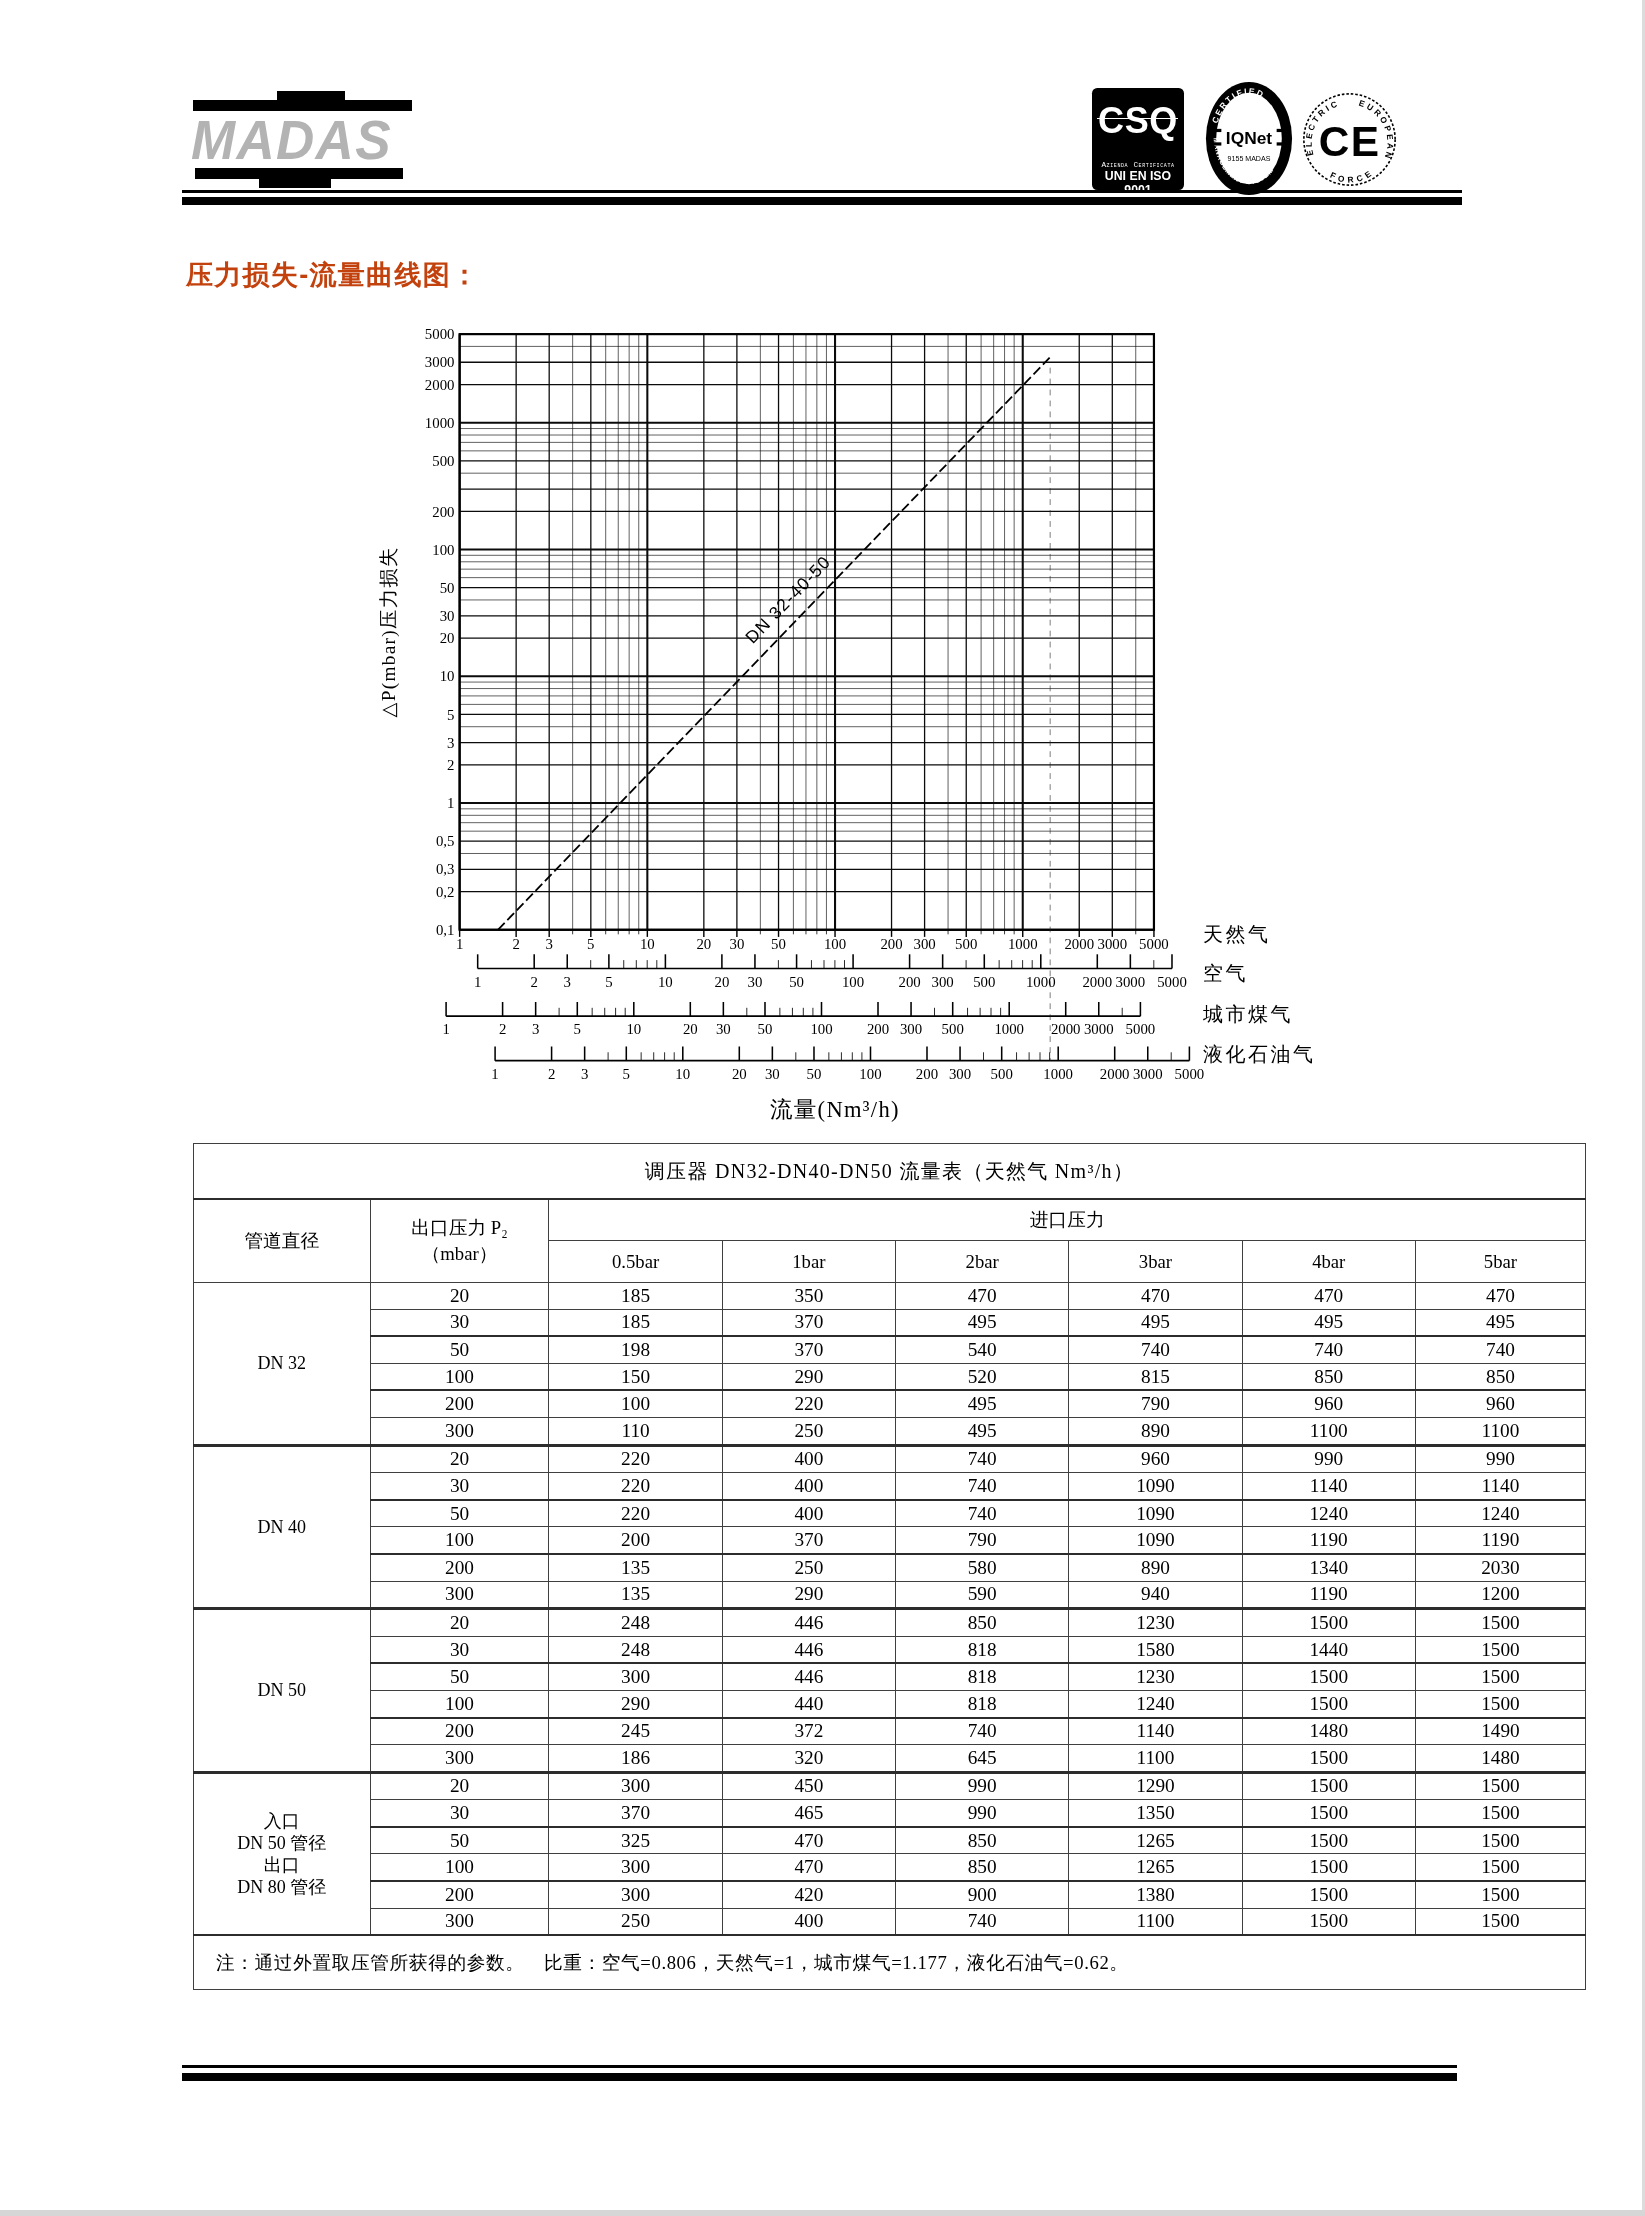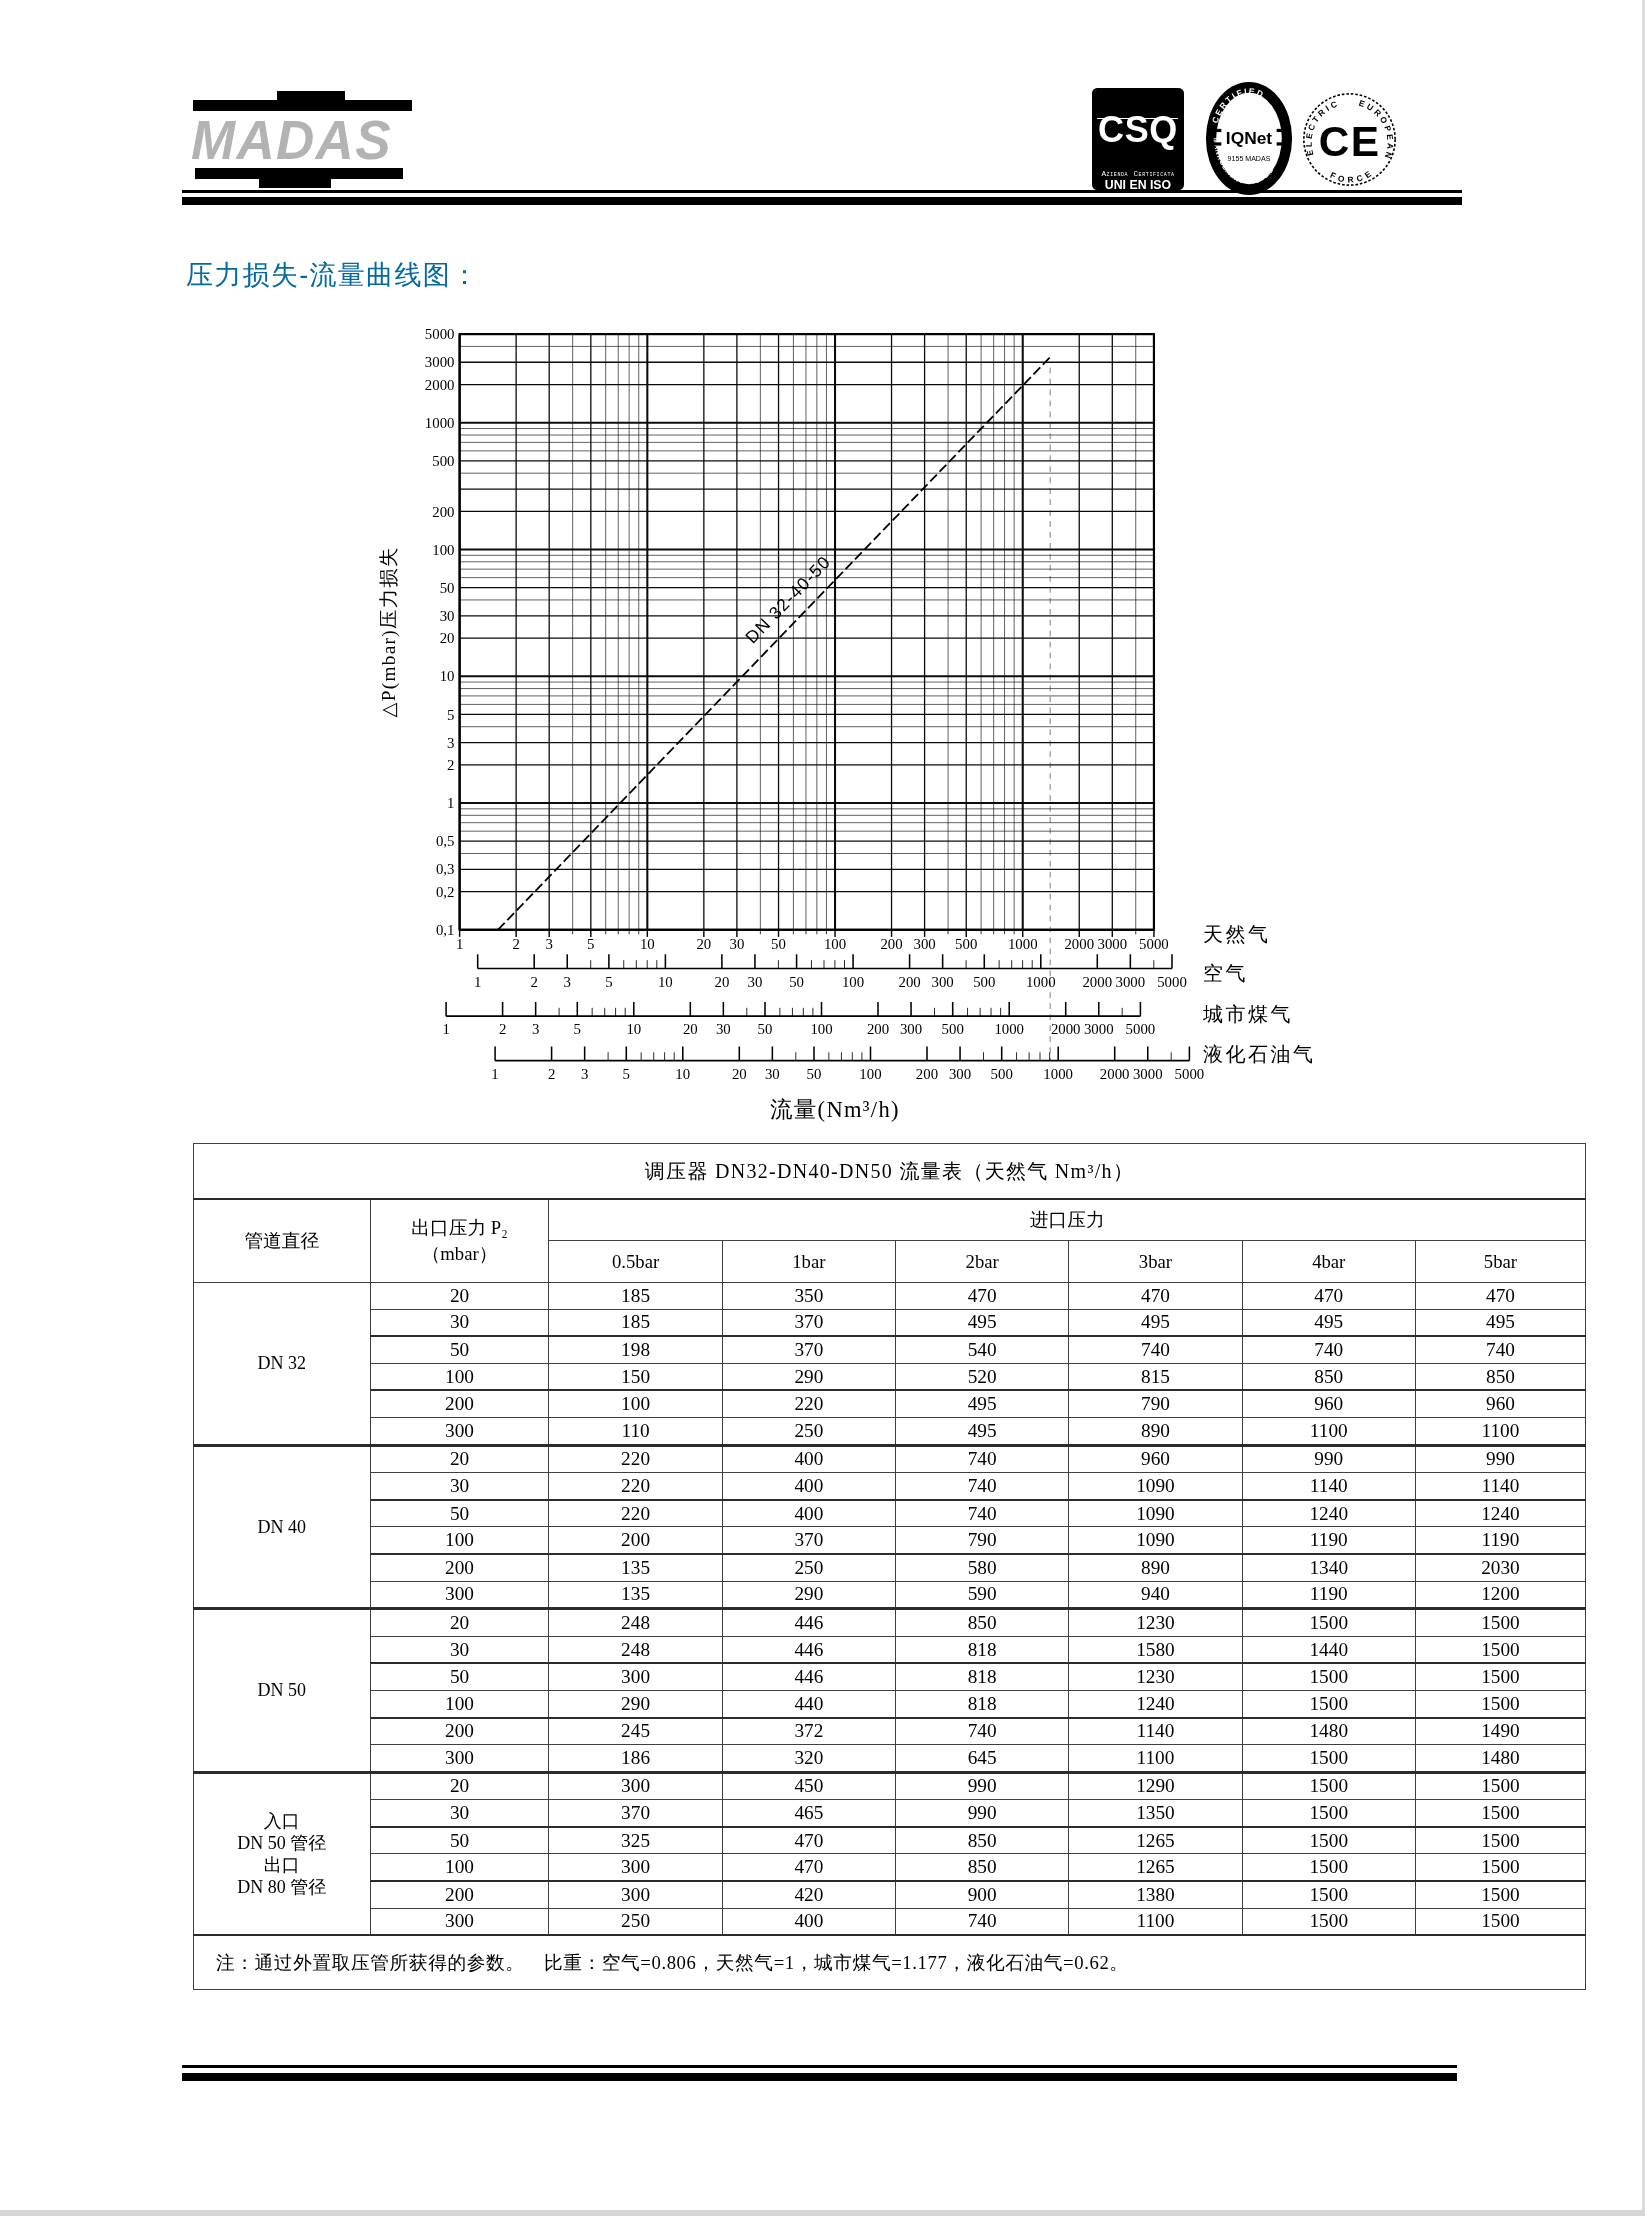--- a/index.html
+++ b/index.html
@@ -15,27 +15,27 @@
   
   .madas{left:174px;top:77px;width:251px;height:139px;}
   .madas .bar{position:absolute;background:#000;}
   .madas .word{position:absolute;left:17px;top:32px;width:219px;
        font-family:"Liberation Sans","DejaVu Sans",sans-serif;
        font-style:italic;font-weight:bold;font-size:53px;letter-spacing:1.3px;
        color:#b3b3b3;transform:scaleY(1.05);}
   
   .csq{left:1092px;top:88px;width:92px;height:102px;background:#000;border-radius:5.2px;
        color:#fff;text-align:center;font-family:"Liberation Sans","DejaVu Sans",sans-serif;}
-  .csq .big{font-size:36px;font-weight:bold;letter-spacing:0.6px;margin-top:20px;line-height:43px;}
+  .csq .big{font-size:36px;font-weight:bold;letter-spacing:0.6px;margin-top:11px;line-height:43px;}
   .csq .strike{position:absolute;left:5.2px;top:30px;width:81px;height:1.3px;background:#fff;}
   .csq .small1{font-size:7.7px;font-variant:small-caps;letter-spacing:0.6px;margin-top:19px;font-family:Liberation Mono, monospace;}
   .csq .small2{font-size:12.3px;font-weight:bold;margin-top:0;}
   
   .page-title{left:186px;top:257px;font-family:"Liberation Sans","DejaVu Sans",sans-serif;
-       font-weight:normal;font-size:27px;letter-spacing:1.3px;color:#0369a1;}
+       font-weight:bold;font-size:27px;letter-spacing:1.3px;color:#c2410c;}
   
   #flow-table{position:absolute;left:193px;top:1143px;width:1393px;border-collapse:collapse;
        table-layout:fixed;font-size:19.3px;color:#000;}
   #flow-table td{border:1.3px solid #3f3f3f;text-align:center;vertical-align:middle;
        padding:0;overflow:hidden;}
   #flow-table .r-title td{height:54px;font-size:20px;letter-spacing:1.3px;border-bottom:2.6px solid #2c2c2c;}
   #flow-table .r-h1 td{height:40px;font-size:18.7px;}
   #flow-table .r-h2 td{height:41px;font-size:18.7px;}
   #flow-table tbody td{height:25.6px;font-size:19.3px;}
   #flow-table td.pipe-cell{font-size:18px;line-height:22px;}

